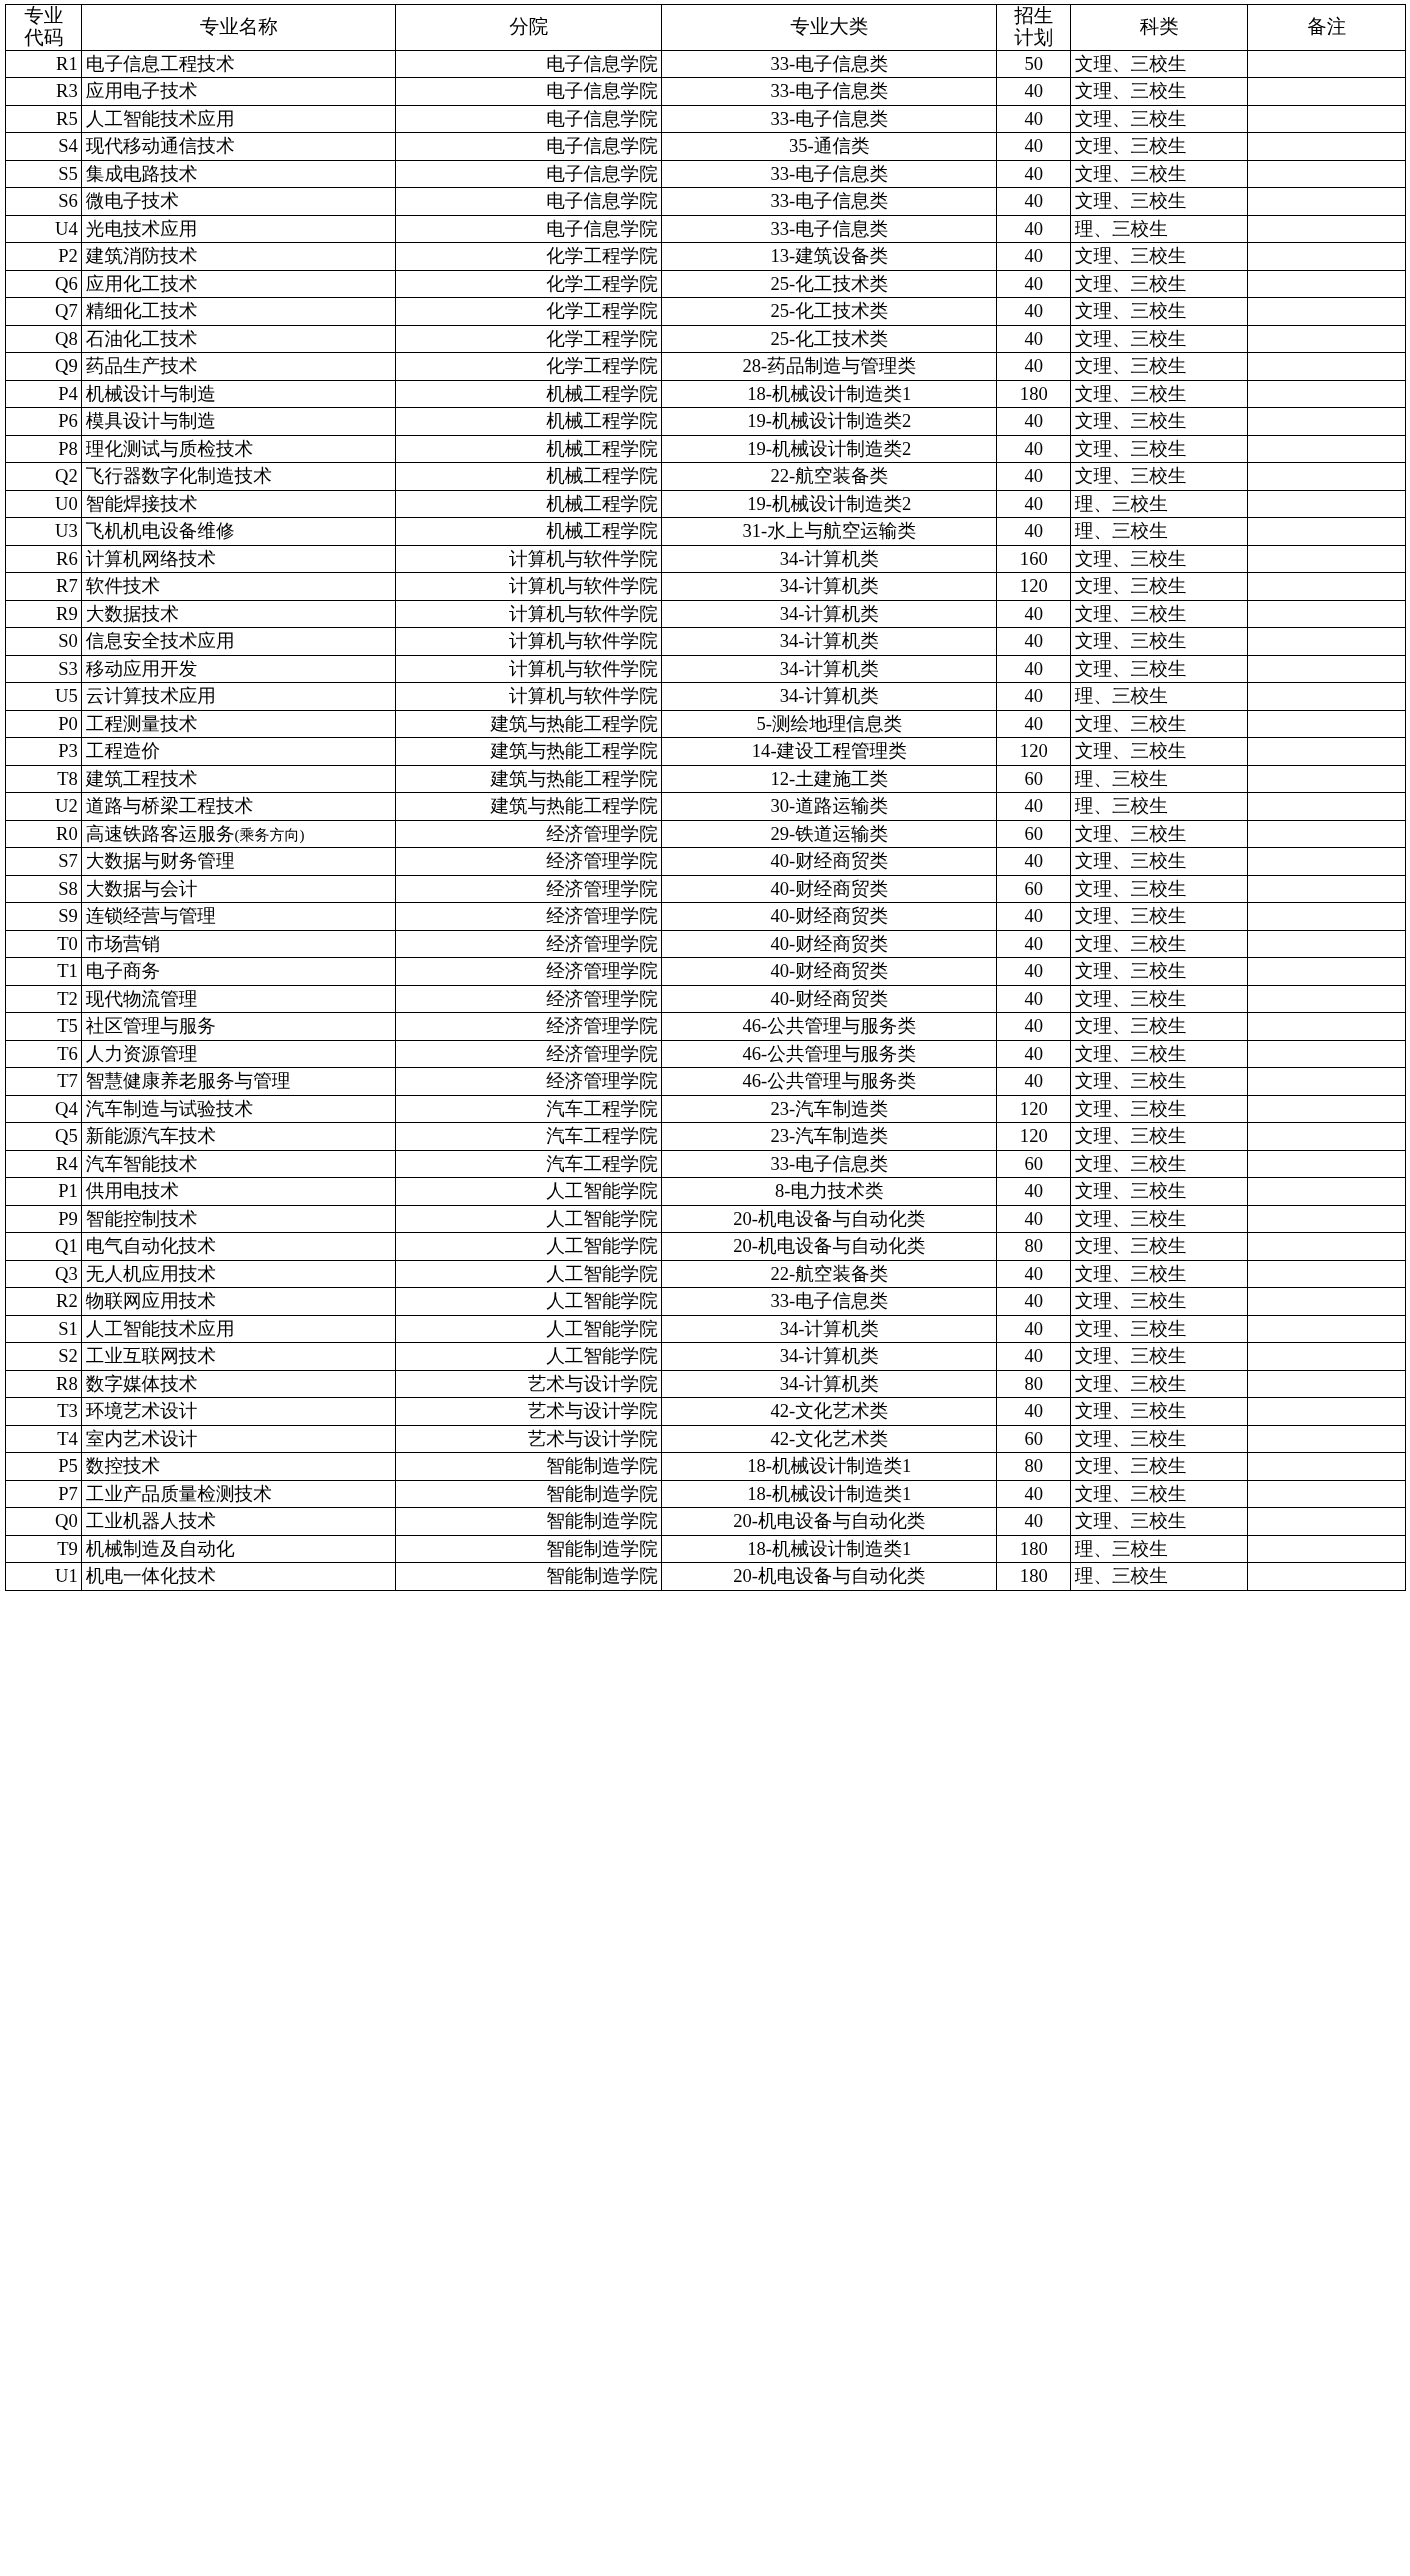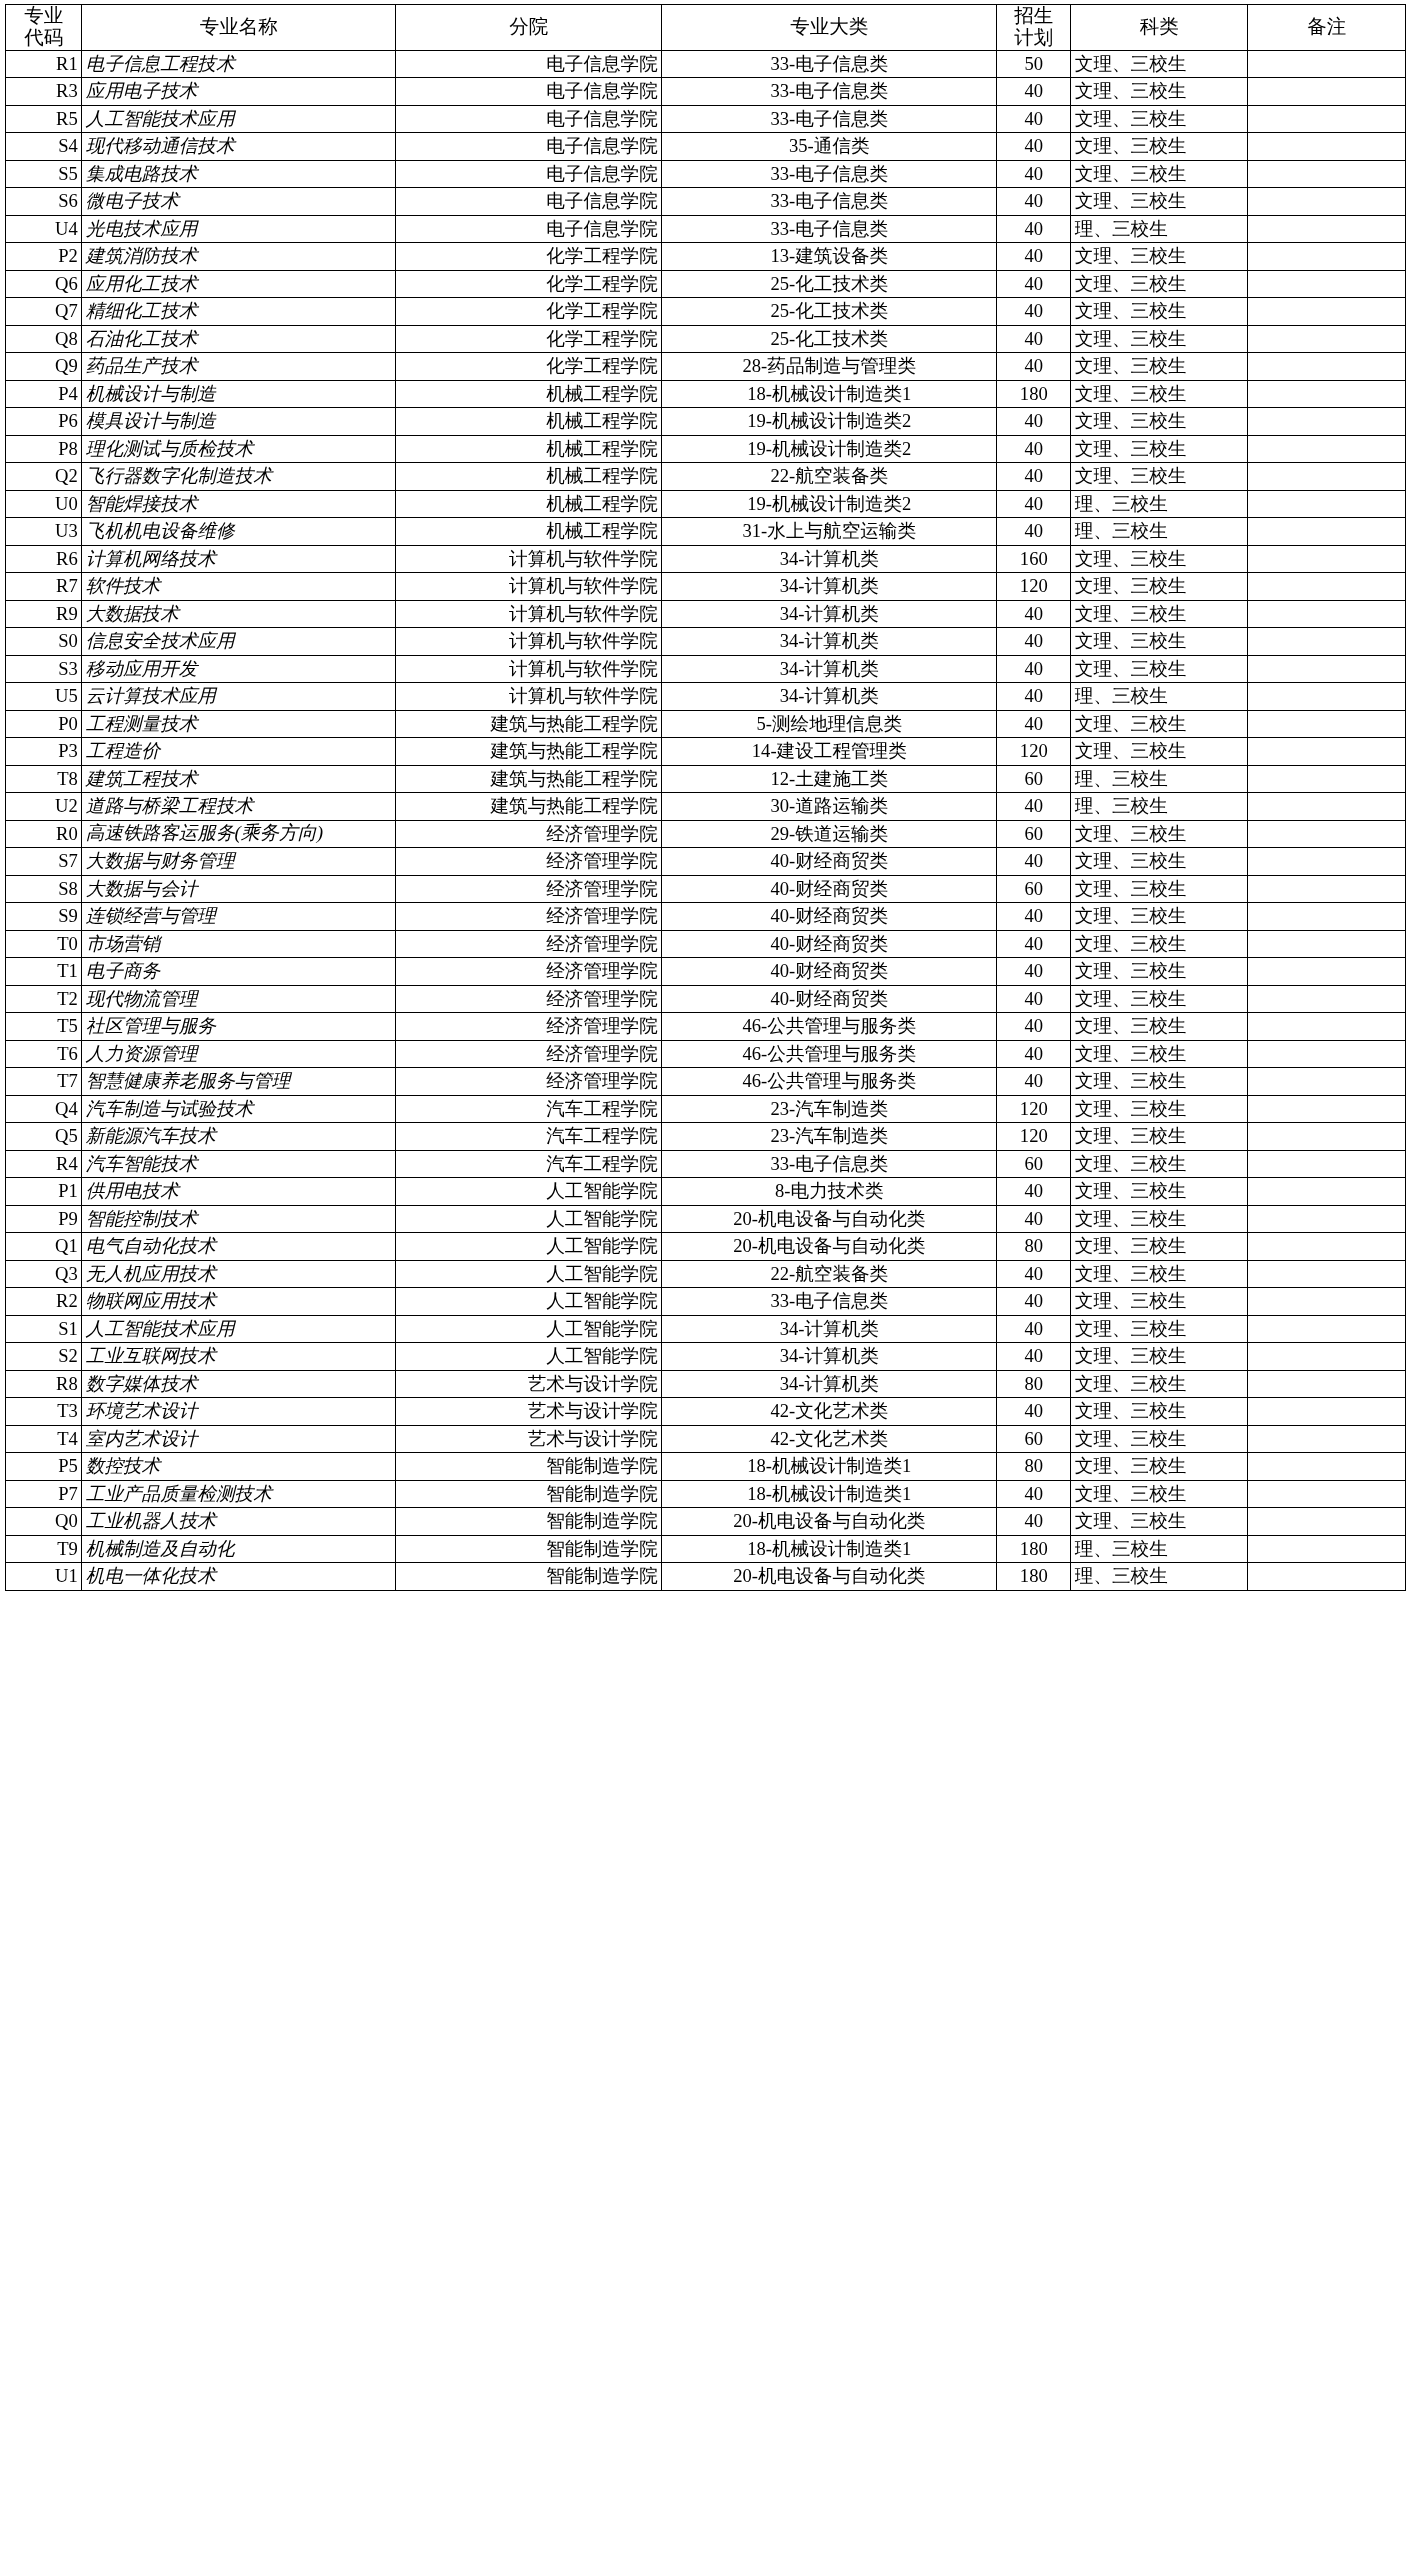--- a/index.html
+++ b/index.html
@@ -48,29 +48,29 @@
   
   col.c-code     { width: 76px; }
   col.c-name     { width: 314px; }
   col.c-branch   { width: 266px; }
   col.c-category { width: 335px; }
   col.c-plan     { width: 74px; }
   col.c-subject  { width: 177px; }
   col.c-remark   { width: 158px; }
 
   td.code     { text-align: right; }
-  td.name     { text-align: left;   padding-left: 8.9px; font-style: italic; }
+  td.name     { text-align: left;   padding-left: 8.9px; }
   td.branch   { text-align: right; }
   td.category { text-align: center;   padding-left: 8.9px; }
   td.plan     { text-align: center;  padding-right: 7px; }
   td.subject  { }
   td.remark   { text-align: center; }
 
   .name .suffix {
-    font-size: 19px;
+    font-size: 15px;
   }
 </style>
 </head>
 <body>
 
 <div class="sheet">
   <table class="major-table">
     <colgroup>
       <col class="c-code">
       <col class="c-name">

